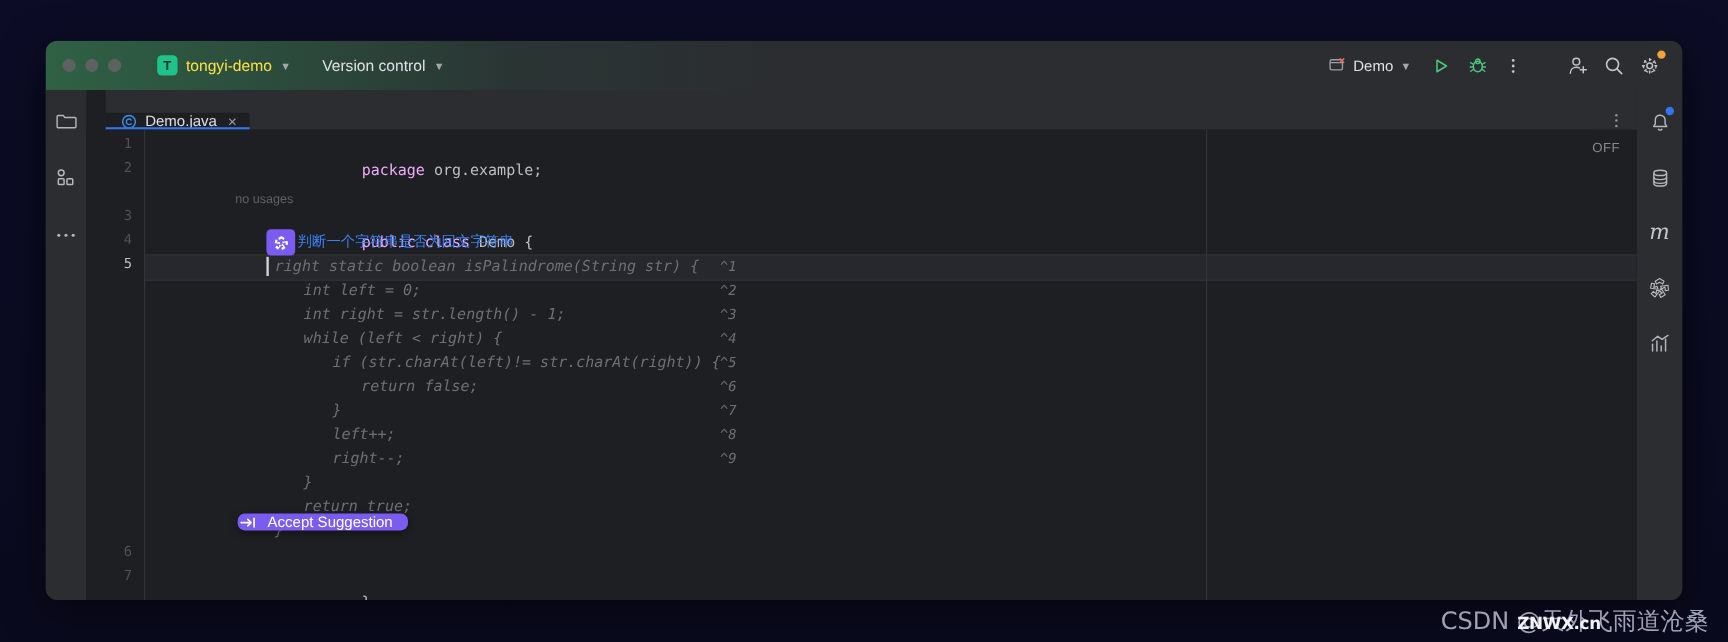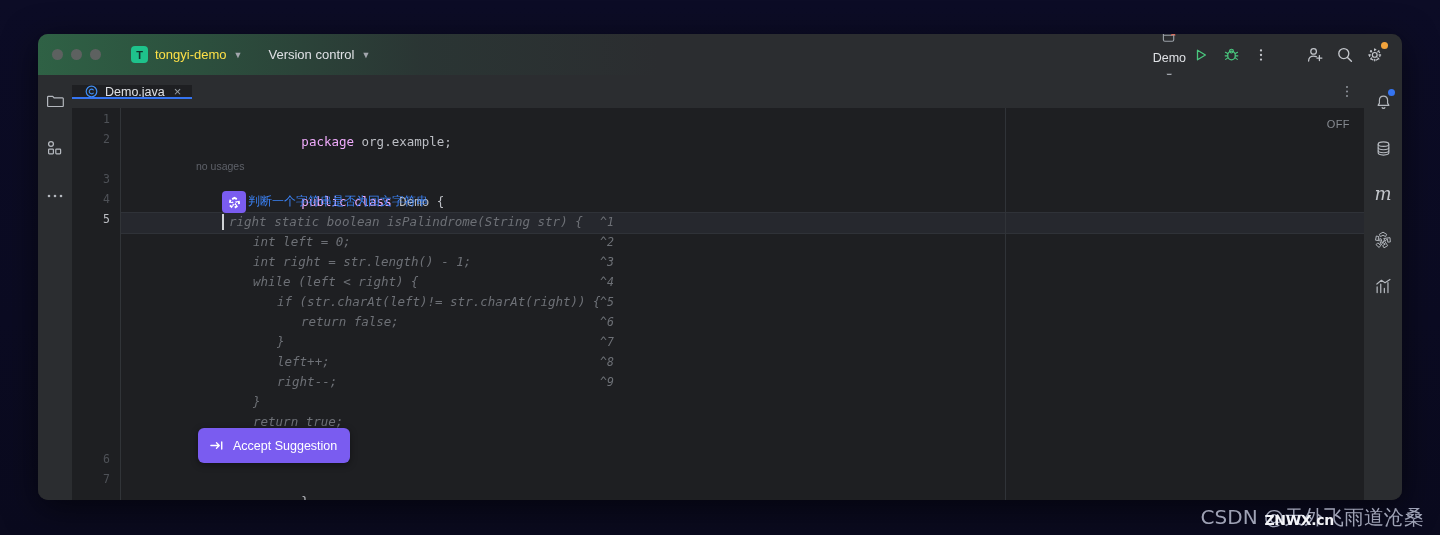--- a/index.html
+++ b/index.html
@@ -108,21 +108,21 @@
     display: flex;
     align-items: center;
     gap: 0px;
     padding-right: 12px;
     z-index: 3;
   }
   .run-chip {
     display: flex;
     align-items: center;
     gap: 6px;
-    flex-direction: column;
+    margin-right: 10px;
   }
   .run-chip .label {
     color: #dfe1e5;
     font-size: 12.5px;
   }
   .icon-btn {
     width: 30px; height: 30px;
     display: flex;
     align-items: center;
     justify-content: center;
@@ -166,22 +166,23 @@
     display: flex;
     flex-direction: column;
     min-width: 0;
   }
 
   
   .tabbar {
     height: 33px;
     background: #2b2d30;
     display: flex;
-    align-items: center;
-    position: relative;
+    align-items: flex-end;
+    position: relative;
+    margin-left: 16px;
   }
   .tab {
     position: relative;
     display: flex;
     align-items: center;
     gap: 7px;
     padding: 0 11px 0 13px;
     background: #1e1f22;
     font-size: 12.5px;
     color: #dfe1e5;
@@ -317,22 +318,22 @@
     font-size: 12px;
     line-height: 20px;
   }
 
   
   .accept-pill {
     position: absolute;
     display: inline-flex;
     align-items: center;
     gap: 9px;
-    height: 35px;
-    padding: 0 13px 0 12px;
+    height: 14px;
+    padding: 0 13px 0 2px;
     border-radius: 6px;
     background: #7a5cf0;
     color: #ffffff;
     font-size: 12.5px;
     font-family: "Liberation Sans", sans-serif;
     box-shadow: 0 2px 7px rgba(0,0,0,0.4);
   }
 
   
   .watermark {

